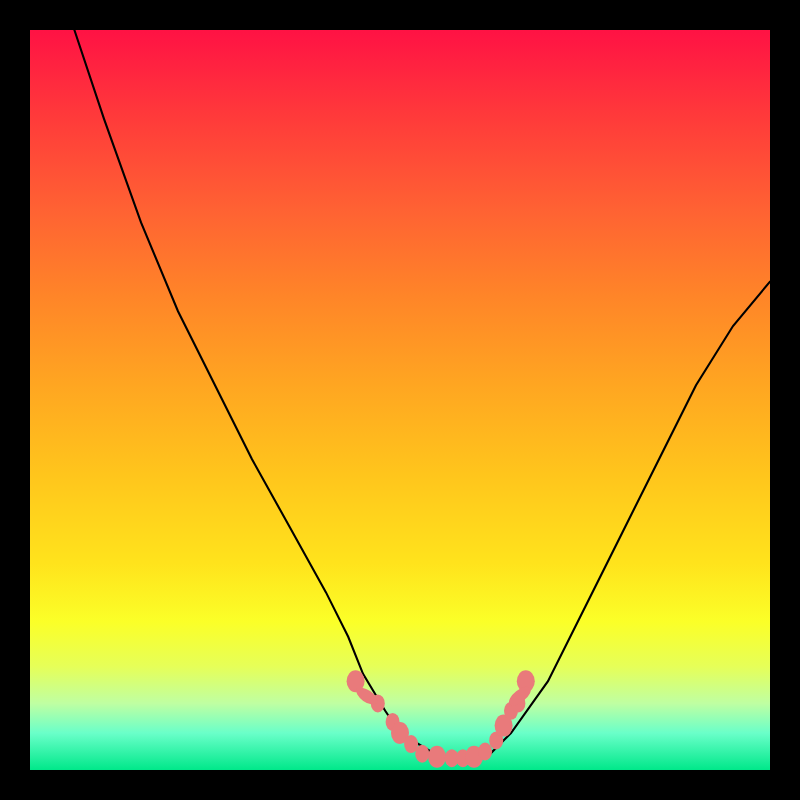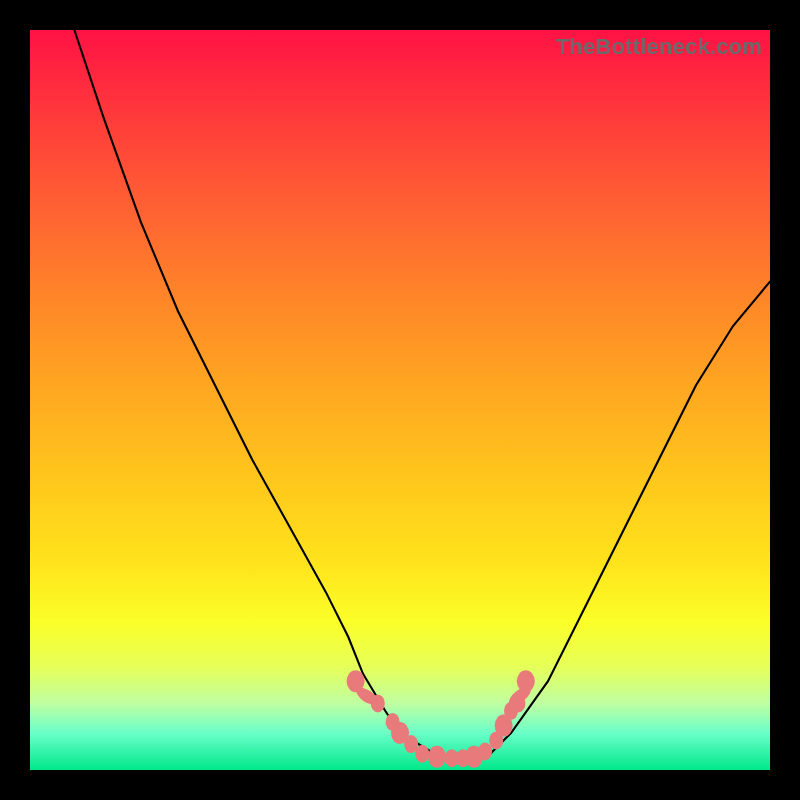--- a/index.html
+++ b/index.html
@@ -59,21 +59,20 @@
   }
   .marker {
     fill: #e97a7b;
   }
 </style>
 </head>
 <body>
 
 <div class="frame">
 
-  <div class="watermark">TheBottleneck.com</div>
 
   <svg class="curve" viewBox="0 0 740 740" preserveAspectRatio="none">
     <path class="curve-path" d="M44.4 0.0 L74.0 88.8 L111.0 192.4 L148.0 281.2 L185.0 355.2 L222.0 429.2 L259.0 495.8 L296.0 562.4 L318.2 606.8 L333.0 643.8 L355.2 680.8 L370.0 703.0 L407.0 725.2 L429.2 728.9 L444.0 728.9 L458.8 725.2 L481.0 703.0 L518.0 651.2 L555.0 577.2 L592.0 503.2 L629.0 429.2 L666.0 355.2 L703.0 296.0 L740.0 251.6"></path>
     <g>
         <ellipse cx="325.6" cy="651.2" rx="9" ry="11" class="marker"></ellipse>
         <ellipse cx="347.8" cy="673.4" rx="7" ry="9" class="marker"></ellipse>
         <ellipse cx="362.6" cy="691.9" rx="7" ry="9" class="marker"></ellipse>
         <ellipse cx="370.0" cy="703.0" rx="9" ry="11" class="marker"></ellipse>
         <ellipse cx="381.1" cy="714.1" rx="7" ry="9" class="marker"></ellipse>
         <ellipse cx="392.2" cy="723.7" rx="7" ry="9" class="marker"></ellipse>

